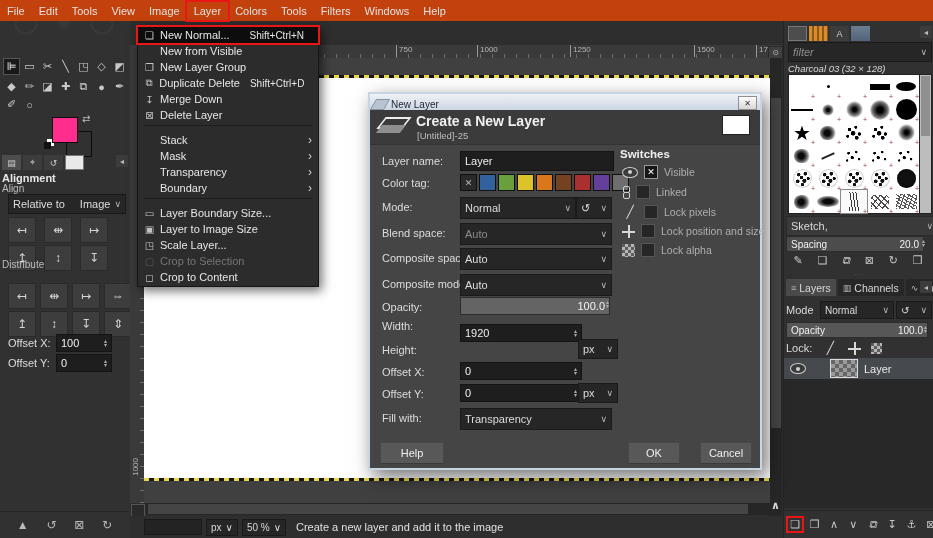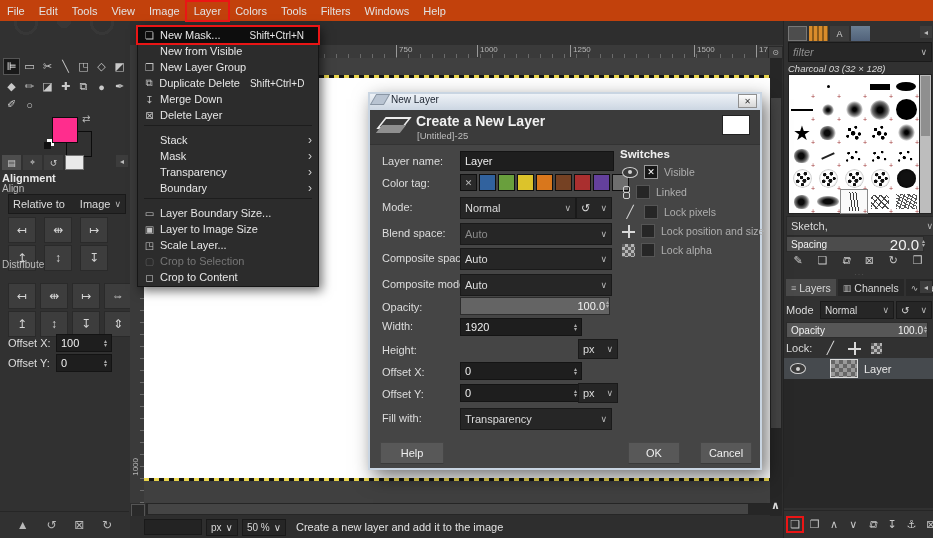--- a/index.html
+++ b/index.html
@@ -80,21 +80,21 @@
   .menuitem .mlabel{margin-left:3px;flex:1;white-space:nowrap}
   .menuitem .mshort{color:#e6e6e6;font-size:10px;margin-left:10px}
   .menuitem .marrow{width:8px;text-align:right;color:#cfcfcf;font-size:12px;line-height:10px}
   .menuitem.hl{background:#0d0d0d}
   .menuitem.disabled .mlabel{color:#767676}
   .menuitem.disabled .mico{color:#5e5e5e}
   .menuitem.sep{height:4px;padding:0;margin:2px 6px;border-top:1px solid #1d1d1d}
 
   
   #dialog{left:368px;top:92px;width:390px;height:374px;background:#454545;border:2px solid #c9d5e2;box-shadow:5px 7px 18px rgba(0,0,0,.55);z-index:10}
-  #dlg-titlebar{left:0;top:0;width:100%;height:16px;background:linear-gradient(#eef2f7,#ccd6e2);display:flex;align-items:flex-start;padding:0 3px;box-sizing:border-box}
+  #dlg-titlebar{left:0;top:0;width:100%;height:16px;background:linear-gradient(#eef2f7,#ccd6e2);display:flex;align-items:flex-end;padding:0 3px;box-sizing:border-box}
   #dlg-title{color:#1c2430;font-size:10px;margin-left:4px}
   #dlg-close{margin-left:auto;width:17px;height:12px;background:linear-gradient(#fdfdfd,#d7d7d7);border:1px solid #8f8f8f;color:#333;font-size:8px;display:flex;align-items:center;justify-content:center}
   #dlg-tbicon{width:12px;height:9px;background:#b9c4d2;transform:skewX(-30deg);border:1px solid #8a96a4}
   #dlg-header{left:0;top:16px;width:100%;height:34px;background:#3b3b3b;border-bottom:1px solid #333}
   #hdr-icon{left:8px;top:6px;width:30px;height:20px}
   #hdr-icon::before{content:"";position:absolute;left:3px;top:1px;width:22px;height:8px;transform:skewX(-38deg);border:2px solid #ececec}
   #hdr-icon::after{content:"";position:absolute;left:1px;top:9px;width:24px;height:8px;transform:skewX(-38deg);background:#8f8f8f}
   #hdr-title{left:46px;top:3px;font-size:14px;font-weight:bold;color:#f0f0f0}
   #hdr-sub{left:47px;top:20px;font-size:9.5px;color:#bdbdbd}
   #hdr-swatch{left:352px;top:5px;width:26px;height:18px;background:#ffffff;border:1px solid #222}
@@ -392,21 +392,21 @@
           <span class="chev">∨</span>
       </div>
       <span id="status-msg">Create a new layer and add it to the image</span>
     </div>
   </div>
 
   <div id="layer-menu" class="abs">
 
       <div class="menuitem hl red-box">
         <i class="mico">❏</i>
-        <span class="mlabel">New Mask...</span>
+        <span class="mlabel">New Normal...</span>
         <span class="mshort">Shift+Ctrl+N</span>
         <span class="marrow"></span>
       </div>
 
       <div class="menuitem">
         <i class="mico"></i>
         <span class="mlabel">New from Visible</span>
         <span class="mshort"></span>
         <span class="marrow"></span>
       </div>
@@ -580,21 +580,21 @@
     <span class="abs dlabel" style="left:12px;top:207px">Opacity:</span>
     <div class="abs slider" style="left:90px;top:203px;width:140px;height:16px">
       <span class="sval">100.0</span>
     </div>
     <span class="abs spincol" style="left:236px;top:206px">
         <i></i>
         <i></i>
       </span>
 
     <span class="abs dlabel" style="left:12px;top:226px">Width:</span>
-    <div class="abs tinput" style="left:90px;top:224px;width:112px;height:16px">
+    <div class="abs tinput" style="left:90px;top:230px;width:112px;height:16px">
       <span>1920</span>
         <span class="spincol">
           <i></i>
           <i></i>
         </span>
     </div>
 
     <span class="abs dlabel" style="left:12px;top:250px">Height:</span>
     <div class="abs dd" style="left:208px;top:245px;width:30px">
       <span>px</span>
@@ -774,21 +774,21 @@
       <div id="brush-scroll">
           <div class="thumb"></div>
         </div>
     </div>
     <div class="abs dd" style="left:2px;top:195px;width:142px;background:#3a3a3a;border-color:#2a2a2a">
       <span>Sketch,</span>
       <span class="chev">∨</span>
     </div>
     <div class="abs slider" style="left:2px;top:215px;width:128px;height:14px;background:#4c4c4c">
       <span style="font-size:10px">Spacing</span>
-      <span class="sval" style="font-size:15px">20.0</span>
+      <span class="sval" style="font-size:10px">20.0</span>
     </div>
     <span class="abs spincol" style="left:138px;top:218px">
         <i></i>
         <i></i>
       </span>
     <div class="abs" style="left:2px;top:233px;width:144px;display:flex;justify-content:space-around">
 
     <span class="actbtn"><i>✎</i></span>
         <span class="actbtn"><i>❏</i></span>
         <span class="actbtn"><i>⧉</i></span>

